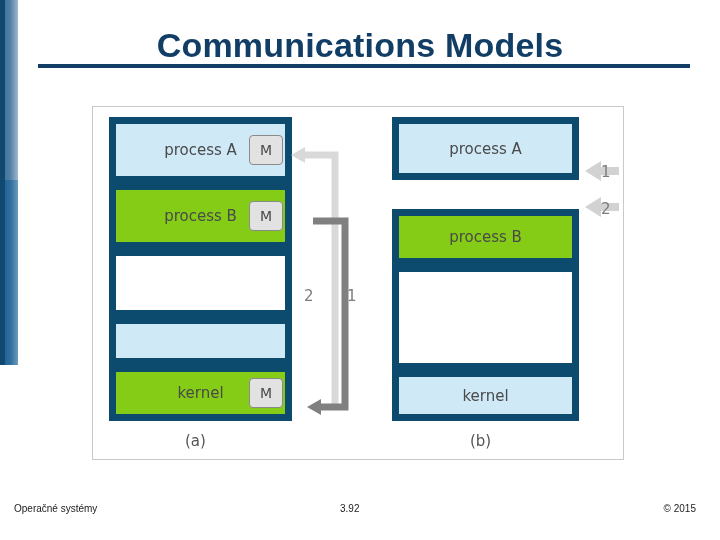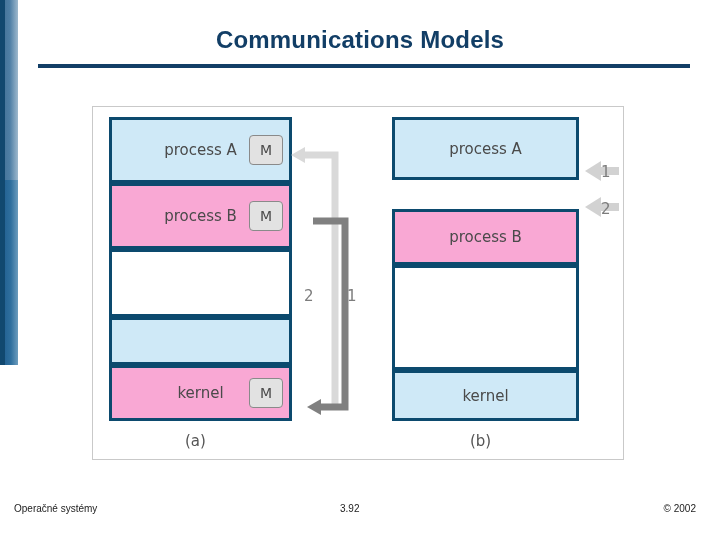--- a/index.html
+++ b/index.html
@@ -34,21 +34,21 @@
     width: 5px; height: 365px;
     background: #11486f;
   }
 
   
   #title {
     position: absolute;
     left: 0; top: 26px;
     width: 720px;
     text-align: center;
-    font-size: 24px;
+    font-size: 34px;
     font-weight: bold;
     color: #123e66;
     letter-spacing: 0.2px;
   }
   #title-rule {
     position: absolute;
     left: 38px; top: 64px;
     width: 652px; height: 4px;
     background: #123e66;
   }
@@ -58,31 +58,31 @@
     position: absolute;
     left: 92px; top: 106px;
     width: 530px; height: 352px;
     background: #ffffff;
     border: 1px solid #c9c9c9;
   }
 
   
   .cell {
     position: absolute;
-    border: 3px solid #0c4a6e;
+    border: 7px solid #0c4a6e;
     box-sizing: border-box;
     display: flex;
     align-items: center;
     justify-content: center;
     font-family: "DejaVu Sans", sans-serif;
     font-size: 15px;
     color: #4a4a4a;
   }
   .cell.blue  { background: #cfe9f7; }
-  .cell.grey  { background: #f9a8d4; }
+  .cell.grey  { background: #84cc16; }
   .cell.white { background: #ffffff; }
 
   
   .mbox {
     position: absolute;
     width: 34px; height: 30px;
     background: #e2e2e2;
     border: 1px solid #8a8a8a;
     border-radius: 4px;
     box-sizing: border-box;
@@ -189,13 +189,13 @@
   </svg>
 
   <div class="num" style="left:508px; top:56px;">1</div>
   <div class="num" style="left:508px; top:93px;">2</div>
 
   <div class="caption" style="left:377px; top:325px;">(b)</div>
 </div>
 
 <div class="footer" id="footer-left">Operačné systémy</div>
 <div class="footer" id="footer-center">3.92</div>
-<div class="footer" id="footer-right">© 2002</div>
+<div class="footer" id="footer-right">© 2015</div>
 
 </body></html>

